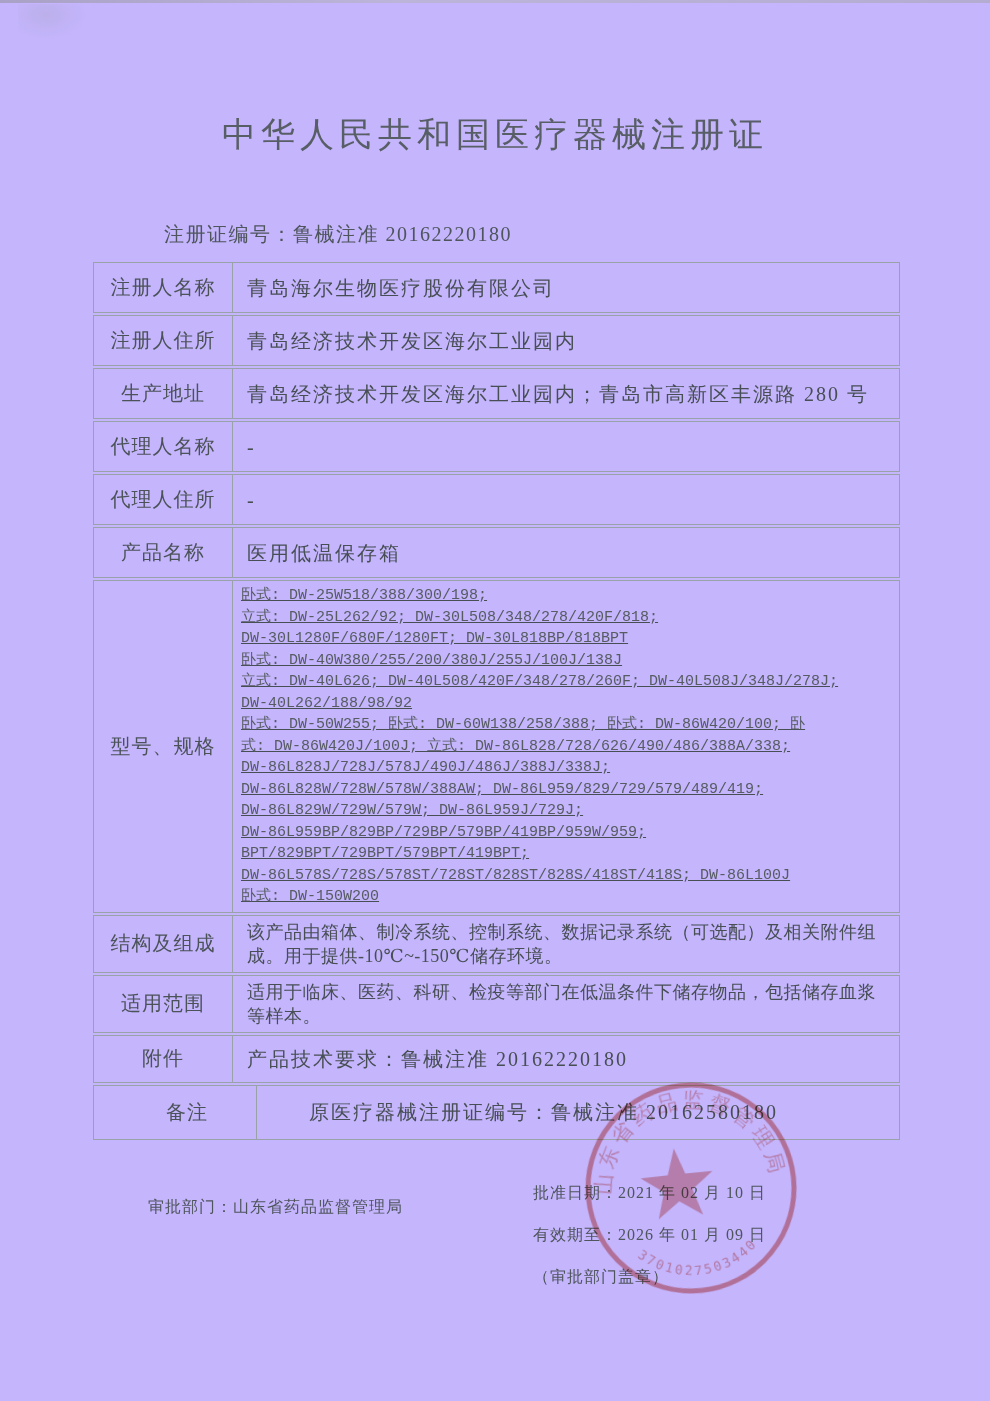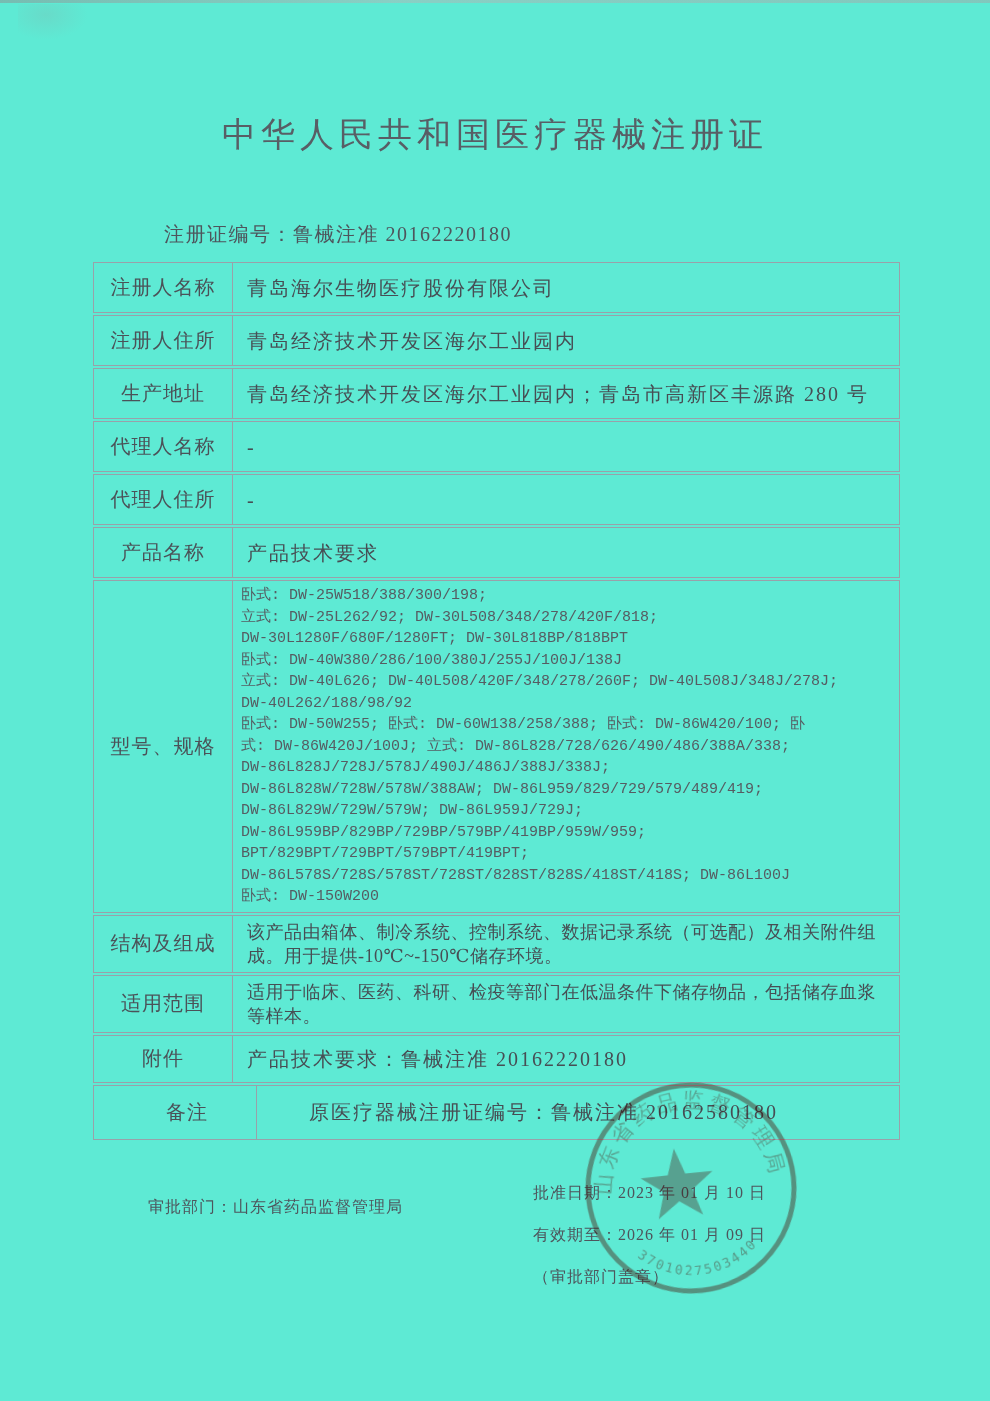--- a/index.html
+++ b/index.html
@@ -1,18 +1,18 @@
 <!DOCTYPE html>
 <html style="--stamp-color: #d4574e;"><head>
 <meta charset="utf-8">
 <style>
   html,body { margin:0; padding:0; background:#e8e8e8; }
   .page {
     position:relative; width:990px; height:1401px; margin:0 auto;
-    background:#5eead4; overflow:hidden;
+    background:#c4b5fd; overflow:hidden;
     font-family:"Liberation Serif","DejaVu Serif",serif;
     color:#4b5258;
   }
   .scan-edge-top {
     position:absolute; top:0; left:0; width:100%; height:3px;
     background:linear-gradient(to right,#8f8f8f,#b5b5b5 40%,#a5a5a5);
     opacity:.5;
   }
   .scan-smudge {
     position:absolute; top:4px; left:18px; width:70px; height:36px;
@@ -38,21 +38,21 @@
     display:flex; align-items:center; justify-content:center;
     font-size:20px; letter-spacing:1px; color:#4b5258; text-align:center;
     padding:2px 4px; box-sizing:border-box;
   }
   .cell.value {
     flex:1; display:flex; flex-direction:column; justify-content:center;
     padding:4px 14px; font-size:20px; letter-spacing:2px; color:#474e54;
     line-height:1.3; box-sizing:border-box;
   }
   .row-7 { min-height:0; }
-  .row-7 .cell.value { padding:4px 8px; justify-content:flex-end; }
+  .row-7 .cell.value { padding:4px 8px; justify-content:flex-end;text-decoration:underline; }
   .spec-line {
     font-family:"Liberation Mono","DejaVu Sans Mono",monospace;
     font-size:15px; line-height:21.5px; letter-spacing:0;
     white-space:nowrap; color:#565c62;
   }
   .row-8 .cell.value, .row-9 .cell.value {
     font-size:18px; letter-spacing:.5px; line-height:24px;
   }
   .row-10, .row-11 { min-height:46px; }
   .row-12 { min-height:53px;padding-left:24px; }
@@ -97,29 +97,29 @@
       <div class="row row-4">
         <div class="cell label">代理人名称</div>
         <div class="cell value">-</div>
       </div>
       <div class="row row-5">
         <div class="cell label">代理人住所</div>
         <div class="cell value">-</div>
       </div>
       <div class="row row-6">
         <div class="cell label">产品名称</div>
-        <div class="cell value">产品技术要求</div>
+        <div class="cell value">医用低温保存箱</div>
       </div>
       <div class="row row-7">
         <div class="cell label">型号、规格</div>
         <div class="cell value">
           <div class="spec-line">卧式: DW-25W518/388/300/198;</div>
           <div class="spec-line">立式: DW-25L262/92; DW-30L508/348/278/420F/818;</div>
           <div class="spec-line">DW-30L1280F/680F/1280FT; DW-30L818BP/818BPT</div>
-          <div class="spec-line">卧式: DW-40W380/286/100/380J/255J/100J/138J</div>
+          <div class="spec-line">卧式: DW-40W380/255/200/380J/255J/100J/138J</div>
           <div class="spec-line">立式: DW-40L626; DW-40L508/420F/348/278/260F; DW-40L508J/348J/278J;</div>
           <div class="spec-line">DW-40L262/188/98/92</div>
           <div class="spec-line">卧式: DW-50W255; 卧式: DW-60W138/258/388; 卧式: DW-86W420/100; 卧</div>
           <div class="spec-line">式:  DW-86W420J/100J;  立式:  DW-86L828/728/626/490/486/388A/338;</div>
           <div class="spec-line">DW-86L828J/728J/578J/490J/486J/388J/338J;</div>
           <div class="spec-line">DW-86L828W/728W/578W/388AW; DW-86L959/829/729/579/489/419;</div>
           <div class="spec-line">DW-86L829W/729W/579W; DW-86L959J/729J;</div>
           <div class="spec-line">DW-86L959BP/829BP/729BP/579BP/419BP/959W/959;</div>
           <div class="spec-line">BPT/829BPT/729BPT/579BPT/419BPT;</div>
           <div class="spec-line">DW-86L578S/728S/578ST/728ST/828ST/828S/418ST/418S; DW-86L100J</div>
@@ -140,21 +140,21 @@
       </div>
       <div class="row row-12">
         <div class="cell label">备注</div>
         <div class="cell value">原医疗器械注册证编号：鲁械注准 20162580180</div>
       </div>
     </div>
 
   <div class="footer">
     <div class="dept">审批部门：山东省药品监督管理局</div>
     <div class="dates">
-      <div>批准日期：2023 年 01 月 10 日</div>
+      <div>批准日期：2021 年 02 月 10 日</div>
       <div>有效期至：2026 年 01 月 09 日</div>
       <div>（审批部门盖章）</div>
     </div>
   </div>
 
   <svg class="stamp" viewBox="0 0 226 230" aria-hidden="true">
     <defs>
       <path id="arcTop" d="M 33 114 A 80 80 0 0 1 193 114"></path>
       <path id="arcBottom" d="M 25 114 A 88 88 0 0 0 201 114"></path>
       <filter id="sblur">

